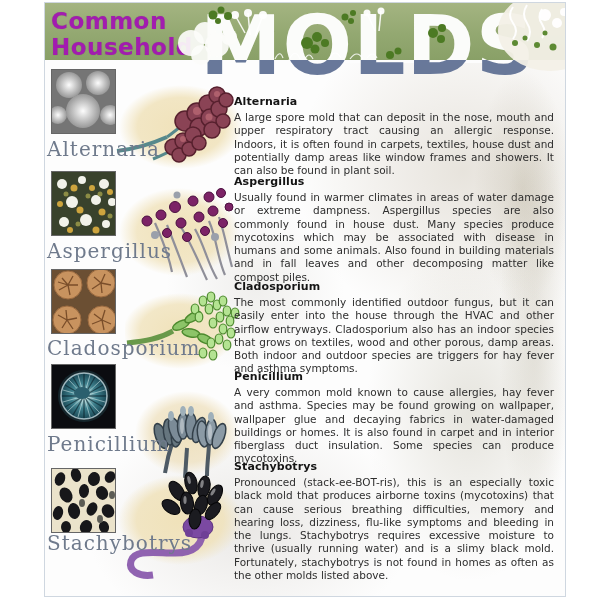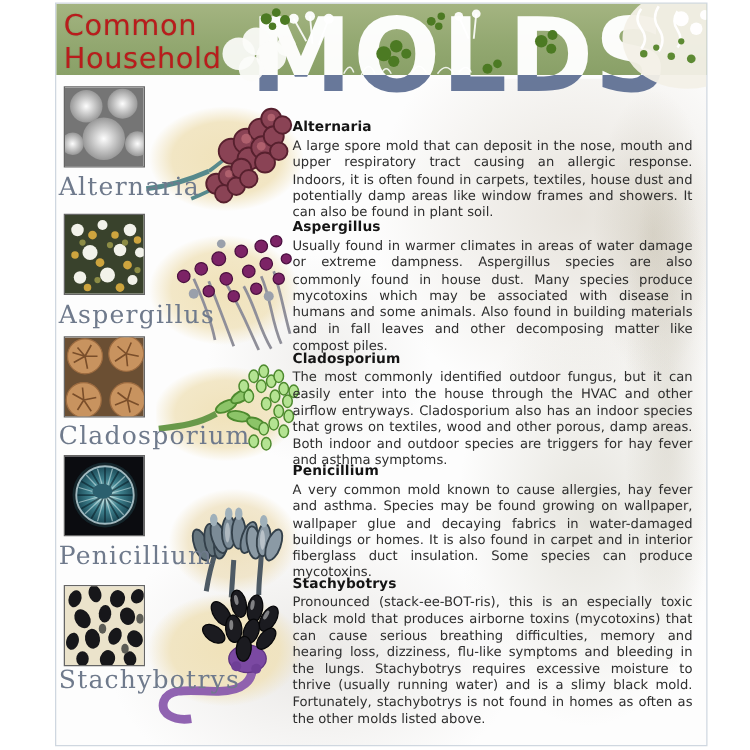--- a/index.html
+++ b/index.html
@@ -15,21 +15,21 @@
   .w1 { left:250px; top:60px;  width:280px; height:270px; background:radial-gradient(ellipse at 60% 40%, rgba(196,186,168,.38), rgba(196,186,168,0) 70%); }
   .w2 { left:320px; top:240px; width:210px; height:340px; background:radial-gradient(ellipse at 50% 50%, rgba(177,172,150,.30), rgba(177,172,150,0) 70%); }
   .w3 { left:40px;  top:410px; width:330px; height:190px; background:radial-gradient(ellipse at 50% 60%, rgba(190,184,176,.30), rgba(190,184,176,0) 70%); }
   .w4 { left:430px; top:70px;  width:95px;  height:230px; background:radial-gradient(ellipse at 50% 50%, rgba(168,158,132,.30), rgba(168,158,132,0) 72%); }
   .w5 { left:120px; top:200px; width:180px; height:170px; background:radial-gradient(ellipse at 50% 50%, rgba(200,196,188,.25), rgba(200,196,188,0) 70%); }
   .w6 { left:455px; top:120px; width:70px;  height:420px; background:radial-gradient(ellipse at 50% 50%, rgba(150,140,110,.22), rgba(150,140,110,0) 72%); }
 
   
   #band { position:absolute; left:0; top:0; width:522px; height:57px;
           background:linear-gradient(180deg,#a4b481 0%, #93a871 55%, #89a067 100%); }
-  #kicker { position:absolute; left:6px; top:5px; color:#b91c1c; font-weight:normal;
+  #kicker { position:absolute; left:6px; top:5px; color:#a21caf; font-weight:bold;
             font-size:23px; line-height:26px; letter-spacing:.5px; text-shadow:0 0 1px rgba(70,90,50,.35); }
 
   
   #molds { position:absolute; left:155px; top:2px; width:366px; height:100px; }
   #molds span { position:absolute; left:0; top:0; width:100%;
                 font-weight:bold; font-size:82px; line-height:82px; letter-spacing:1px;
                 font-family:"DejaVu Sans", sans-serif; white-space:nowrap; }
   #molds .top    { color:#ffffff; clip-path:inset(0 0 calc(100% - 55px) 0); opacity:.97; }
   #molds .bottom { color:rgba(91,108,145,.92); clip-path:inset(55px 0 0 0); }
 

